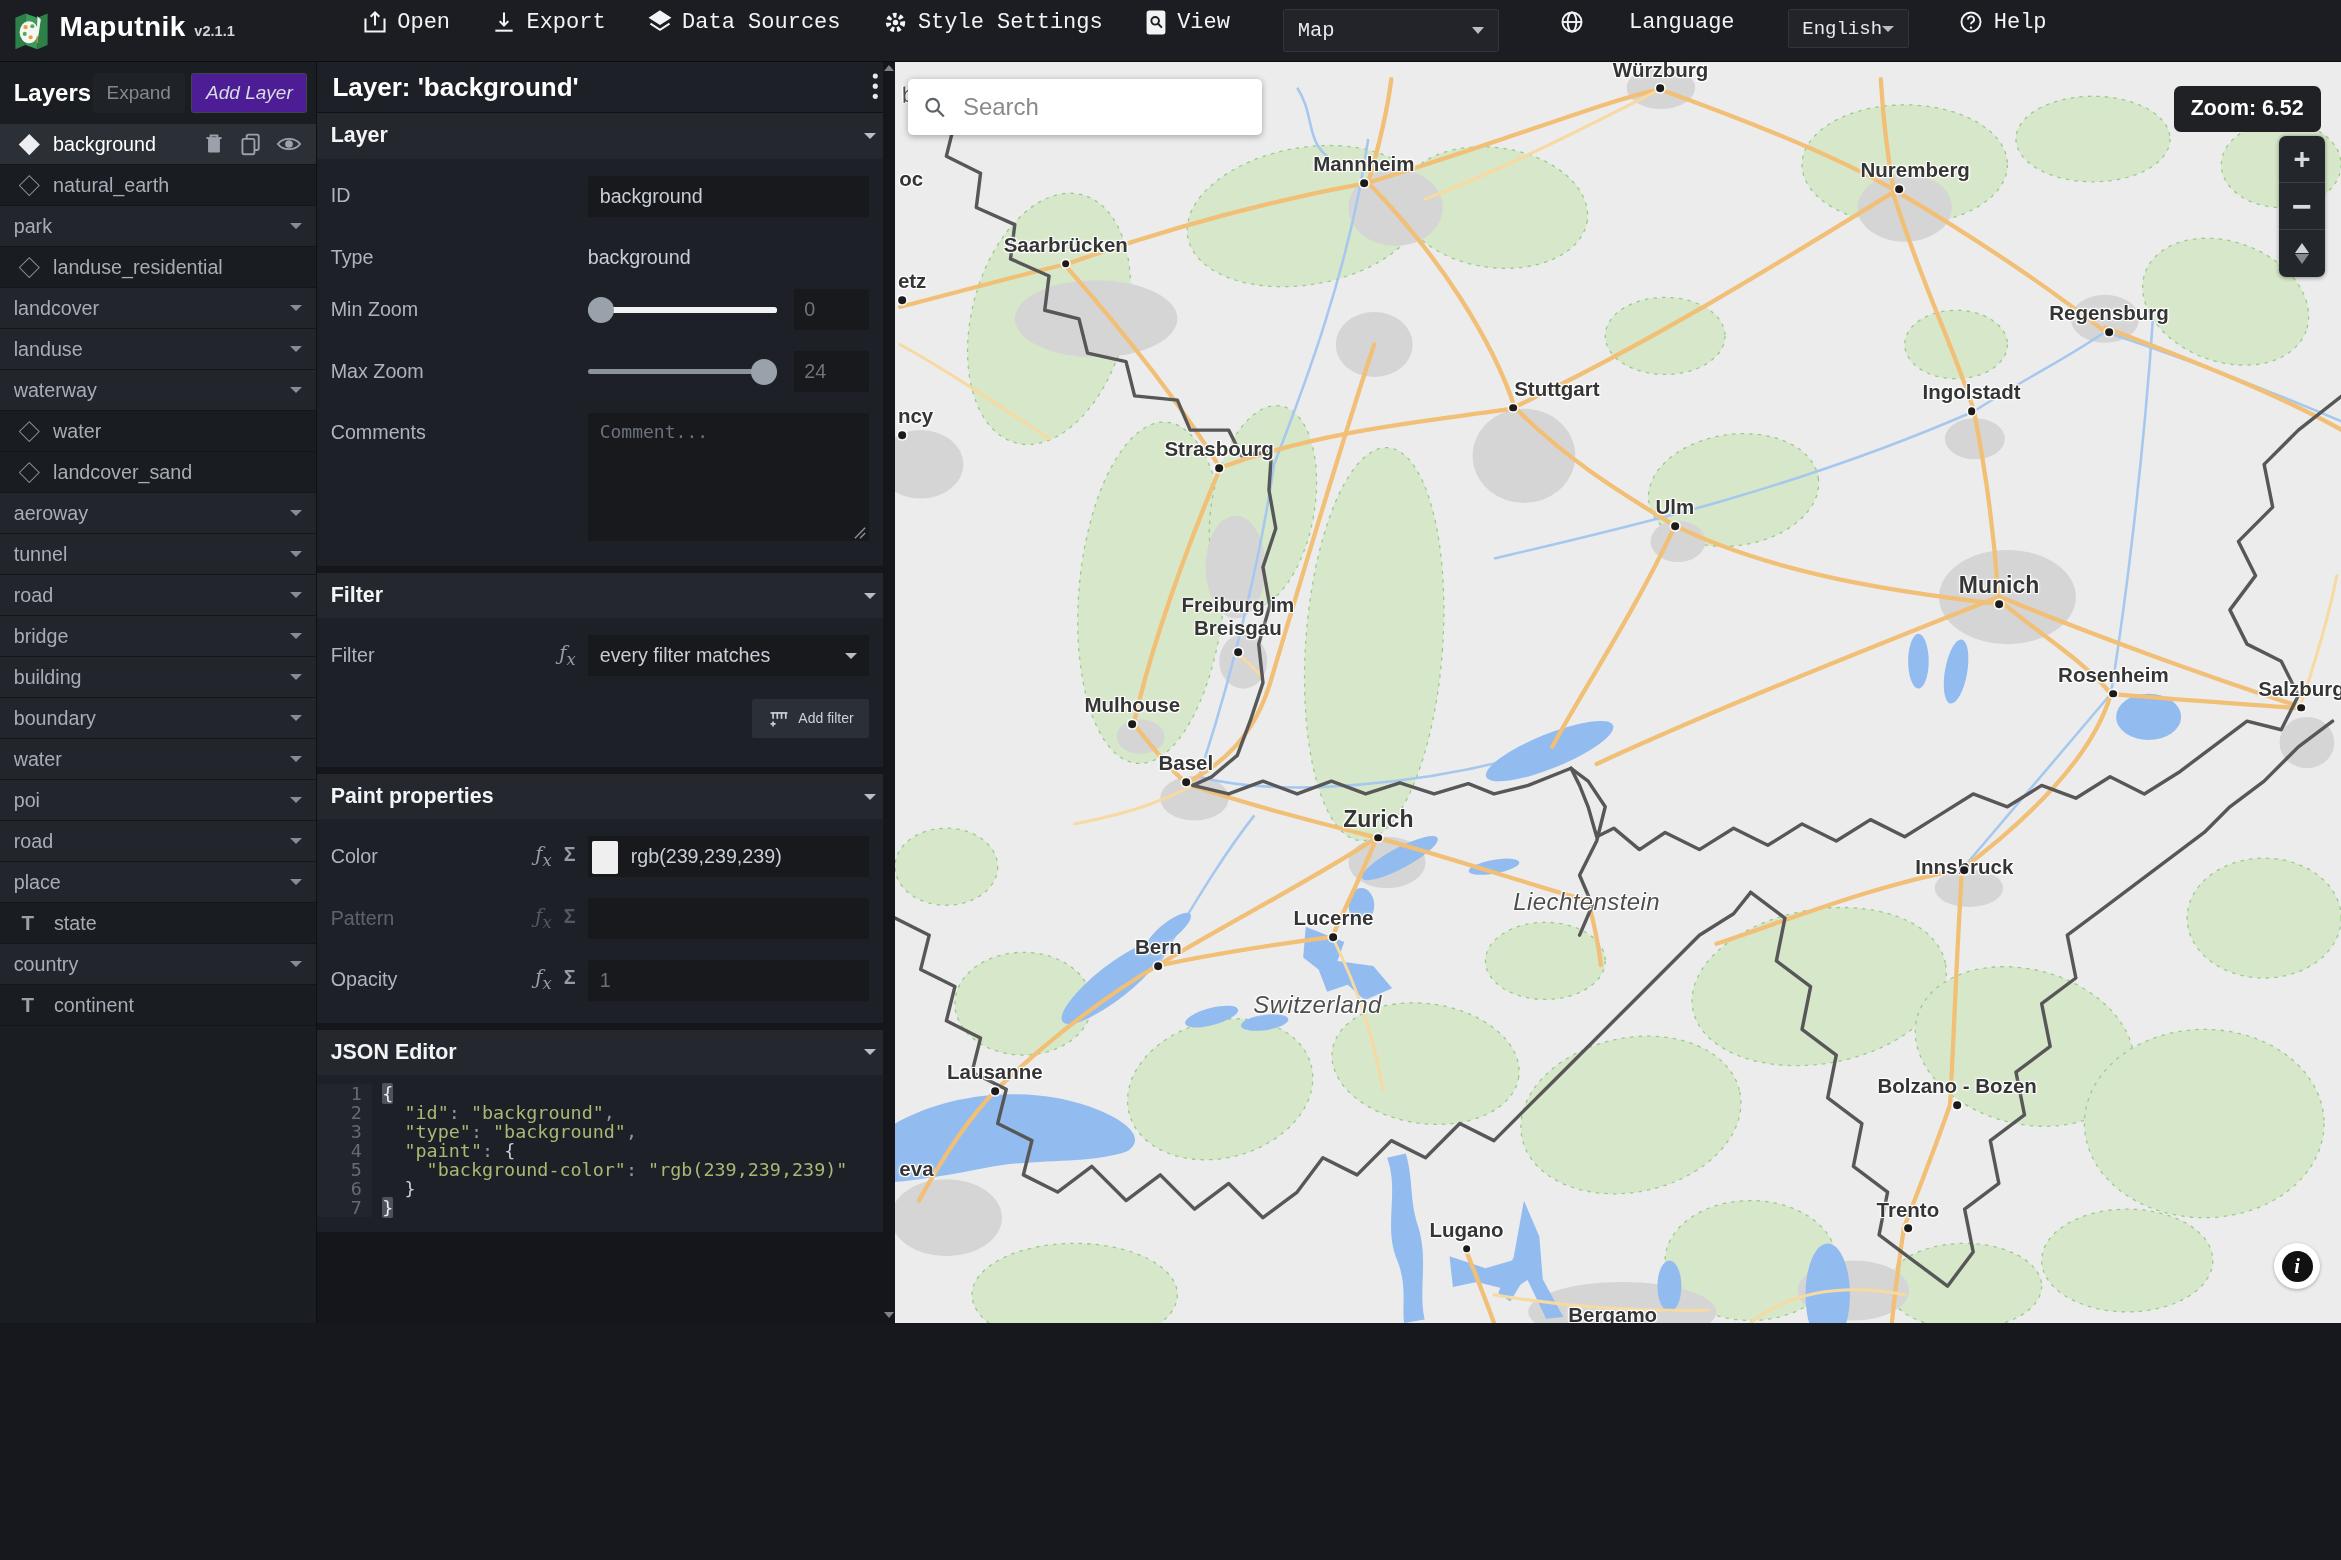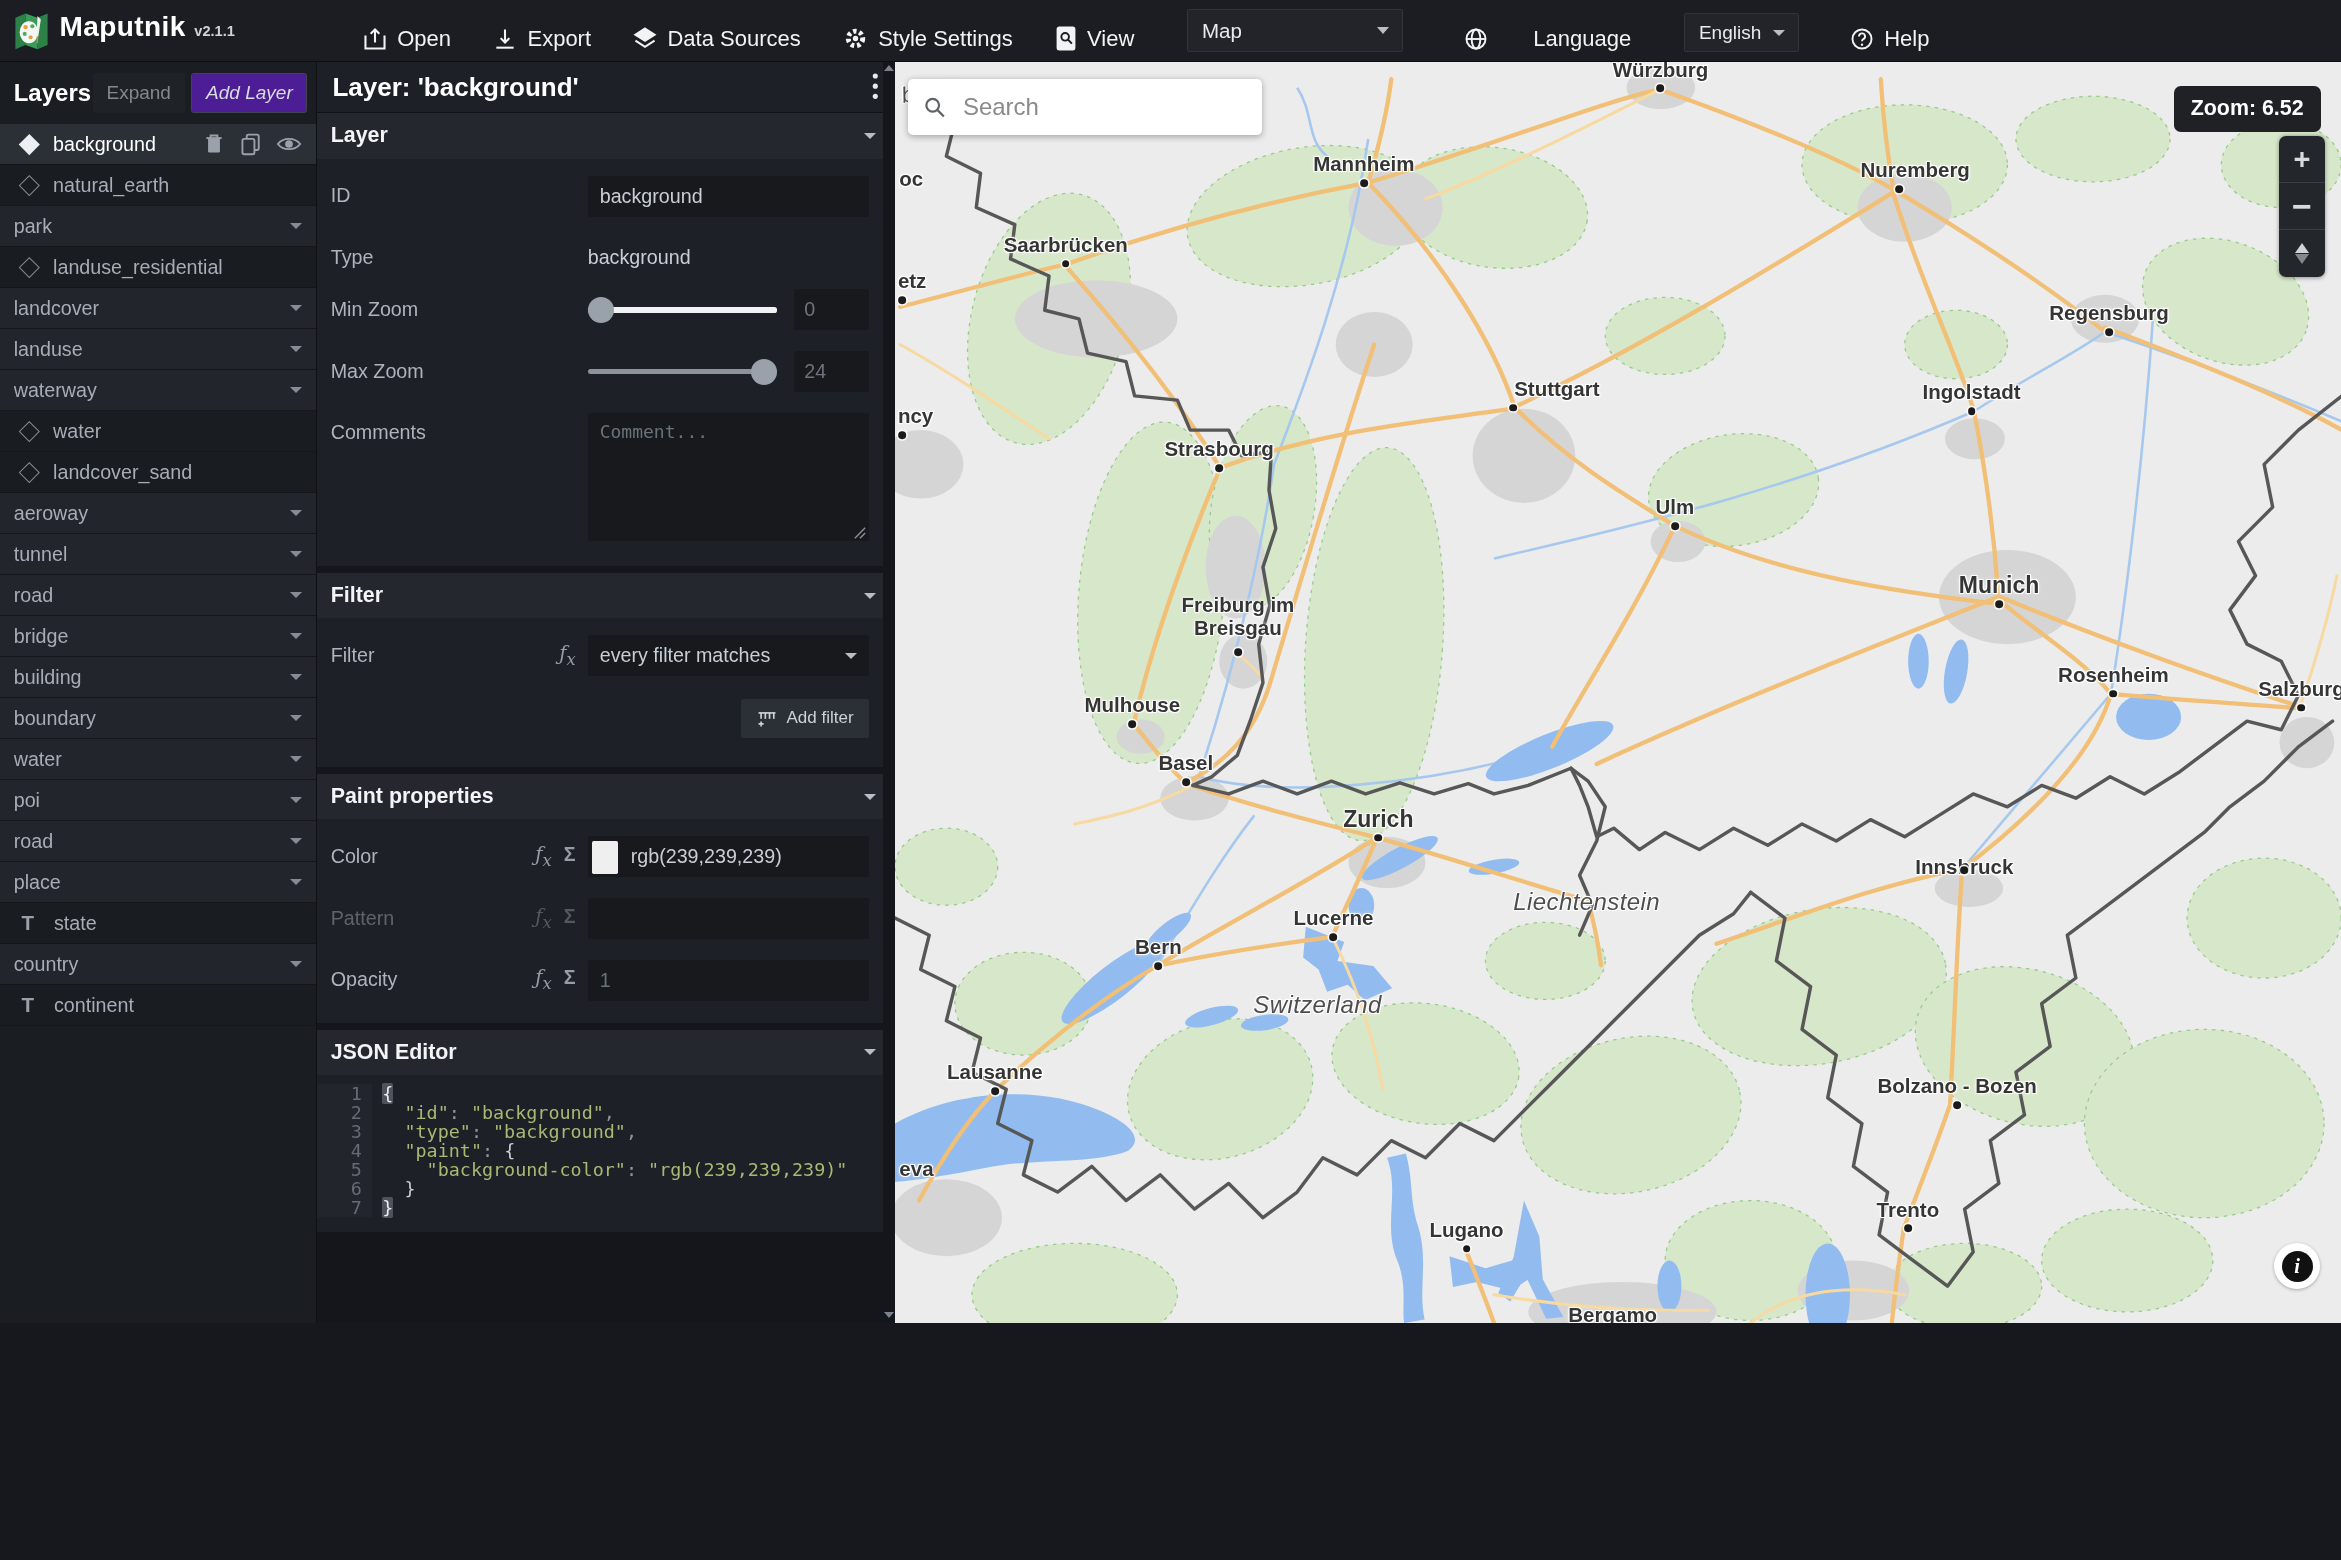--- a/index.html
+++ b/index.html
@@ -6,21 +6,21 @@
   *{box-sizing:border-box;}
   body{font-family:"Liberation Sans",sans-serif;-webkit-font-smoothing:antialiased;}
   .stage{position:relative;width:2342px;height:1560px;background:#16181d;overflow:hidden;}
 
   
   .topbar{height:62px;background:#1b1d22;display:flex;align-items:center;padding:0 17px 0 12px;border-bottom:0.9px solid #0c0d10;}
   .brand{display:flex;align-items:baseline;gap:8.6px;}
   .brand .logo{align-self:center;width:39px;height:39px;}
   .brand .name{color:#fff;font-size:28px;font-weight:bold;letter-spacing:0.4px;}
   .brand .ver{color:#cfd3d9;font-size:14.6px;font-weight:bold;}
-  .menu{display:flex;align-items:flex-end;gap:41px;margin-left:127px;}
+  .menu{display:flex;align-items:flex-start;gap:41px;margin-left:127px;font-family:Liberation Mono, monospace;}
   .menu-item{display:flex;align-items:center;gap:9.4px;color:#f2f3f5;font-size:22px;cursor:pointer;white-space:nowrap;}
   .menu-item svg{display:block;}
   .tb-select{display:flex;align-items:center;justify-content:space-between;background:#222429;border:0.9px solid #32353c;color:#e8eaee;font-size:20.5px;padding:0 13.7px;height:43px;min-width:216px;margin-left:12px;border-radius:1.7px;}
   .tb-select.small{min-width:115px;height:39px;font-size:19px;}
   .caret{width:0;height:0;border-left:6.8px solid transparent;border-right:6.8px solid transparent;border-top:7.7px solid #b9bec6;}
   .caret.sm{border-left-width:6px;border-right-width:6px;border-top-width:6.8px;}
 
   
   .main{display:flex;height:1261px;}
   .layers-panel{width:317px;background:#1a1d22;border-right:0.9px solid #0e1013;display:flex;flex-direction:column;}
@@ -73,21 +73,21 @@
   .slider .handle{position:absolute;top:2.6px;width:26px;height:26px;border-radius:50%;background:#99a1aa;}
   .slider.min .handle{left:0;}
   .slider.max .handle{right:0;}
   .numin{width:75px;height:41px;margin-left:17px;background:#17191d;border:none;border-radius:2.6px;color:#6e747e;font-size:19.7px;padding:0 10.3px;outline:none;}
   .tarea{width:100%;height:128px;background:#17191d;border:none;border-radius:2.6px;color:#c9ced6;font-family:"DejaVu Sans Mono",monospace;font-size:18px;padding:8.6px 12px;resize:none;outline:none;position:relative;}
   .tarea::placeholder{color:#6b727c;}
   .ta-wrap{position:relative;}
   .ta-grip{position:absolute;right:2.6px;bottom:5.1px;width:12px;height:12px;pointer-events:none;}
   .filterrow .field-label{flex:0 0 184px;}
   .addfilter-row{display:flex;justify-content:flex-end;padding:12px 26px 17px 0;}
-  .btn-addfilter{display:flex;align-items:center;gap:8.6px;background:#2b2f36;border:none;border-radius:2.6px;color:#ccd1d8;font-size:17px;padding:8.6px 15.4px;}
+  .btn-addfilter{display:flex;align-items:center;gap:8.6px;background:#2b2f36;border:none;border-radius:2.6px;color:#ccd1d8;font-size:14px;padding:8.6px 15.4px;}
   .color-wrap{position:relative;}
   .swatch{position:absolute;left:4.3px;top:4.3px;width:26px;height:33px;background:#efefef;border-radius:1.7px;}
   .color-wrap .tinput{padding-left:43px;}
 
   
   .code{padding:8.6px 0 15.4px 0;font-family:"DejaVu Sans Mono",monospace;font-size:18.4px;line-height:19px;}
   .code-line{display:flex;}
   .code-line .ln{flex:0 0 55px;text-align:right;padding-right:10.3px;color:#656b75;background:#22252b;}
   .code-line .src{padding-left:10.3px;white-space:pre;color:#c9ced6;}
   .tk-k{color:#a9b873;}

